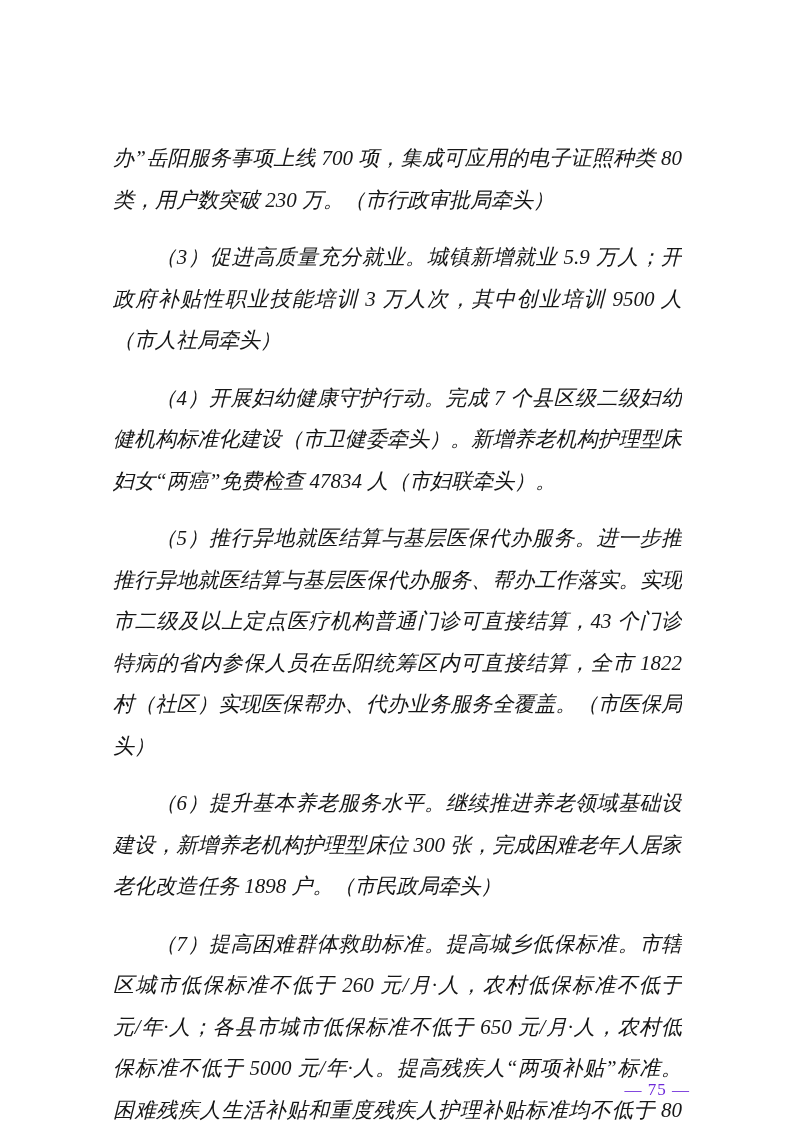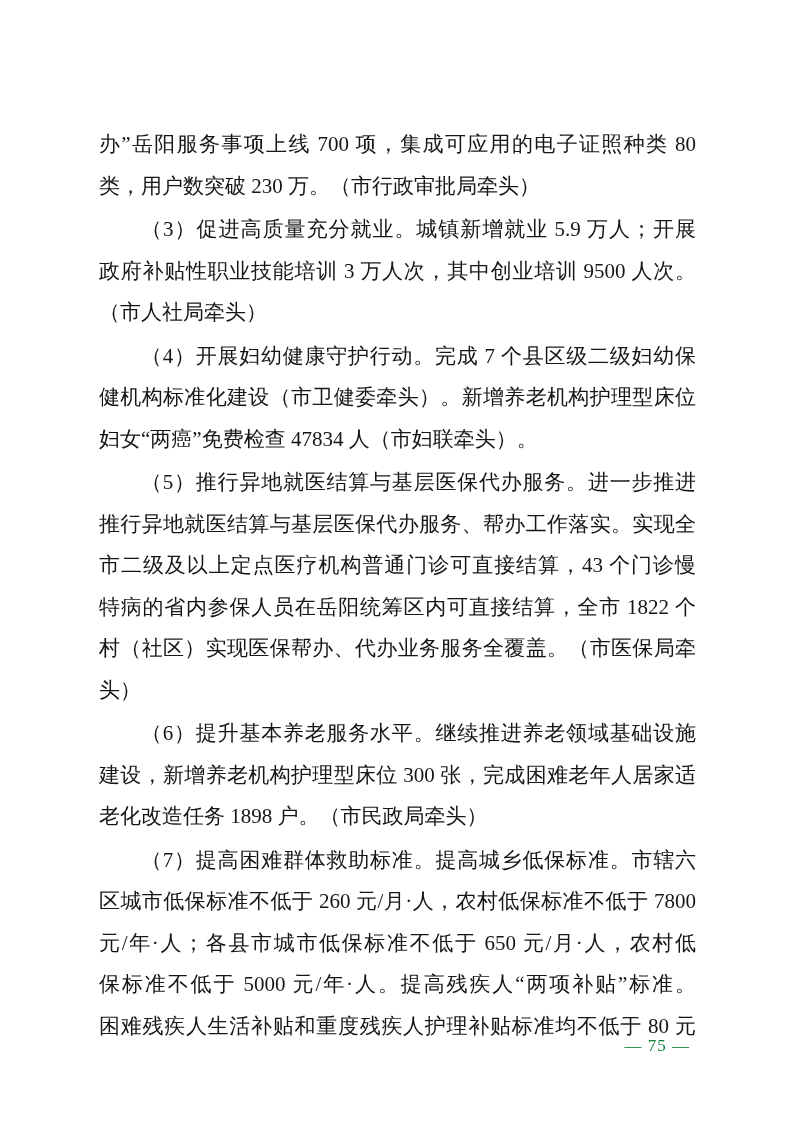--- a/index.html
+++ b/index.html
@@ -18,49 +18,50 @@
     overflow: hidden;
     box-sizing: border-box;
   }
   .text-block {
     position: absolute;
     left: 97px;
     top: 122px;
     width: 601px;
   }
   .paragraph {
-    margin: 2px;
+    margin: 16px;
     padding: 0;
+    font-style: italic;
   }
   .line {
     height: 41.5px;
     line-height: 41.5px;
     font-size: 21px;
     overflow: hidden;
     text-align: justify;
     text-align-last: left;
     text-justify: inter-character;
     white-space: nowrap;
   }
   .line.justify {
     white-space: normal;
     text-align-last: justify;
   }
   .line.indent {
     text-indent: 2em;
   }
   .page-number {
     position: absolute;
-    top: 1034px;
+    top: 1078px;
     right: 103px;
     height: 24px;
     line-height: 24px;
     font-size: 17px;
     letter-spacing: 1px;
-    color: #15803d;
+    color: #6d28d9;
     font-family: "Liberation Serif", "DejaVu Serif", serif;
   }
 </style>
 </head>
 <body>
 
 <div class="page">
   <div class="text-block">
       <div class="paragraph">
         <div class="line justify">办”岳阳服务事项上线 700 项，集成可应用的电子证照种类 80</div>

